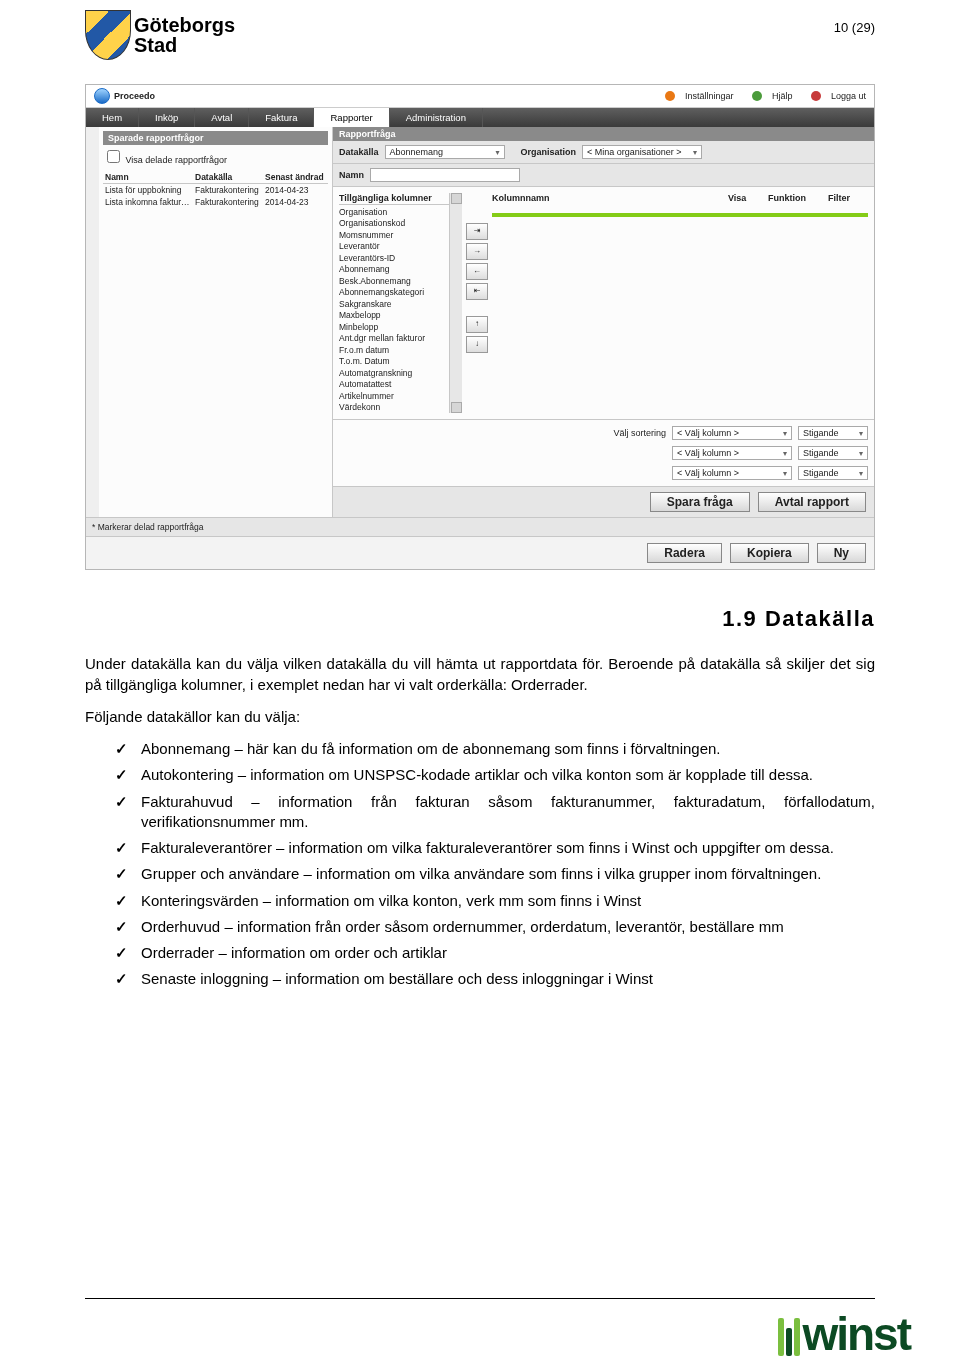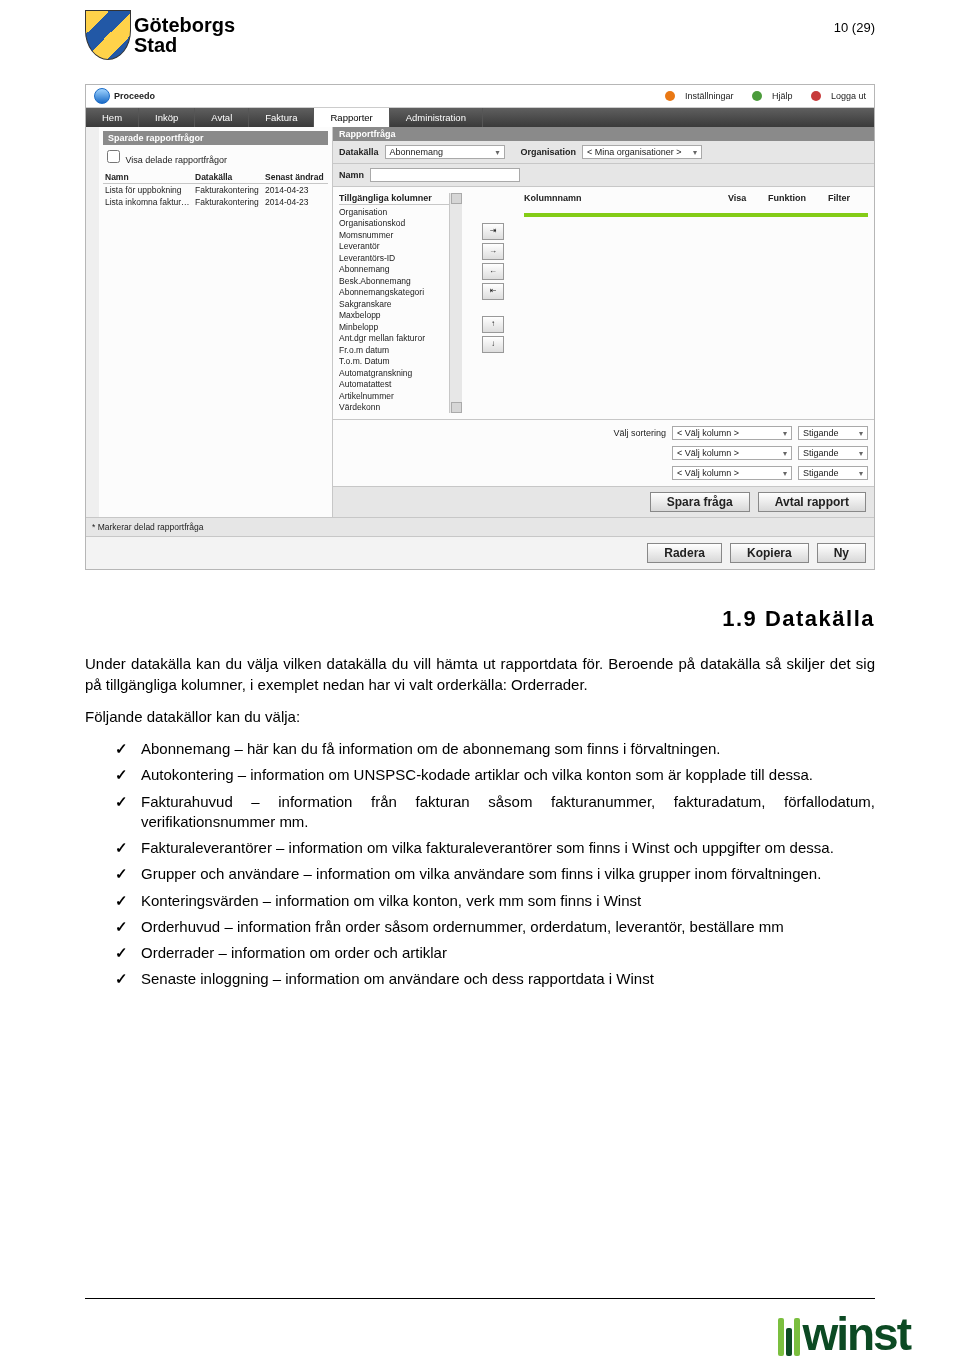--- a/index.html
+++ b/index.html
@@ -61,21 +61,21 @@
   .lpane-h{ background:#8a8a8a; color:#fff; padding:2px 5px; font-weight:bold;}
   .lpane-row{ display:flex; font-size:8.5px; padding:1px 2px;}
   .lpane-row .c1{width:90px;} .lpane-row .c2{width:70px;} .lpane-row .c3{flex:1;}
   .lpane-th{ font-weight:bold; border-bottom:1px solid #c7c7c7; padding-top:4px;}
   .rightpane{ flex:1; background:#fcfcfc; padding:0;}
   .rb-h{ background:#8a8a8a; color:#fff; padding:2px 6px; font-weight:bold;}
   .rb-row{ display:flex; align-items:center; gap:6px; padding:4px 6px; background:#e6e6e6; border-bottom:1px solid #c7c7c7;}
   .rb-row .lbl{ font-weight:bold;}
   .sel{ border:1px solid #a9a9a9; background:#fff; padding:1px 4px; min-width:110px; display:inline-flex; justify-content:space-between; align-items:center;}
   .sel .chev{font-size:8px;color:#666;}
-  .cols{ display:flex; padding:6px; gap:20px;}
+  .cols{ display:flex; padding:6px; gap:4px;}
   .availcol{ width:110px;}
   .availcol .h{font-weight:bold; border-bottom:1px solid #c7c7c7;margin-bottom:2px;padding-bottom:1px;}
   .btncol{ width:22px; display:flex; flex-direction:column; gap:3px; padding-top:30px;}
   .tbtn{ width:20px;height:15px;border:1px solid #999;background:linear-gradient(#fff,#ddd);font-size:8px;text-align:center;line-height:13px;}
   .selcol{ flex:1; }
   .selcol .hrow{ display:flex; font-weight:bold; border-bottom:4px solid #84cc16;padding-bottom:10px;}
   .selcol .hrow span:nth-child(1){flex:2;} .selcol .hrow span:nth-child(2){width:40px;}
   .selcol .hrow span:nth-child(3){width:60px;} .selcol .hrow span:nth-child(4){width:40px;}
   .sortzone{ padding:6px; display:flex; justify-content:flex-end; gap:6px; flex-direction:column; align-items:flex-end; border-top:1px solid #c7c7c7;}
   .sortline{ display:flex; gap:6px; align-items:center;}
@@ -286,20 +286,20 @@
   <p class="body">Följande datakällor kan du välja:</p>
   <ul class="checklist" id="checklist">
       <li>Abonnemang – här kan du få information om de abonnemang som finns i förvaltningen.</li>
       <li>Autokontering – information om UNSPSC-kodade artiklar och vilka konton som är kopplade till dessa.</li>
       <li>Fakturahuvud – information från fakturan såsom fakturanummer, fakturadatum, förfallodatum, verifikationsnummer mm.</li>
       <li>Fakturaleverantörer – information om vilka fakturaleverantörer som finns i Winst och uppgifter om dessa.</li>
       <li>Grupper och användare – information om vilka användare som finns i vilka grupper inom förvaltningen.</li>
       <li>Konteringsvärden – information om vilka konton, verk mm som finns i Winst</li>
       <li>Orderhuvud – information från order såsom ordernummer, orderdatum, leverantör, beställare mm</li>
       <li>Orderrader – information om order och artiklar</li>
-      <li>Senaste inloggning – information om användare och dess rapportdata i Winst</li>
+      <li>Senaste inloggning – information om beställare och dess inloggningar i Winst</li>
     </ul>
 
   <div class="footer-line"></div>
   <div class="winst">
     <span class="bar"></span><span class="bar b2"></span><span class="bar"></span><span>winst</span>
   </div>
 </div>
 
 </body></html>

